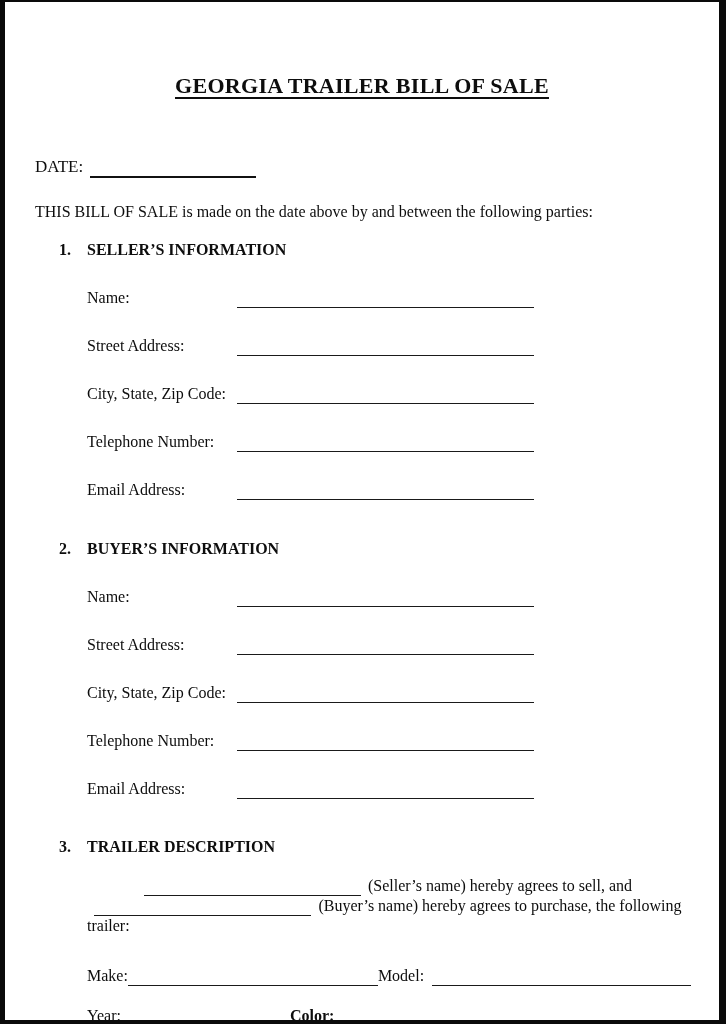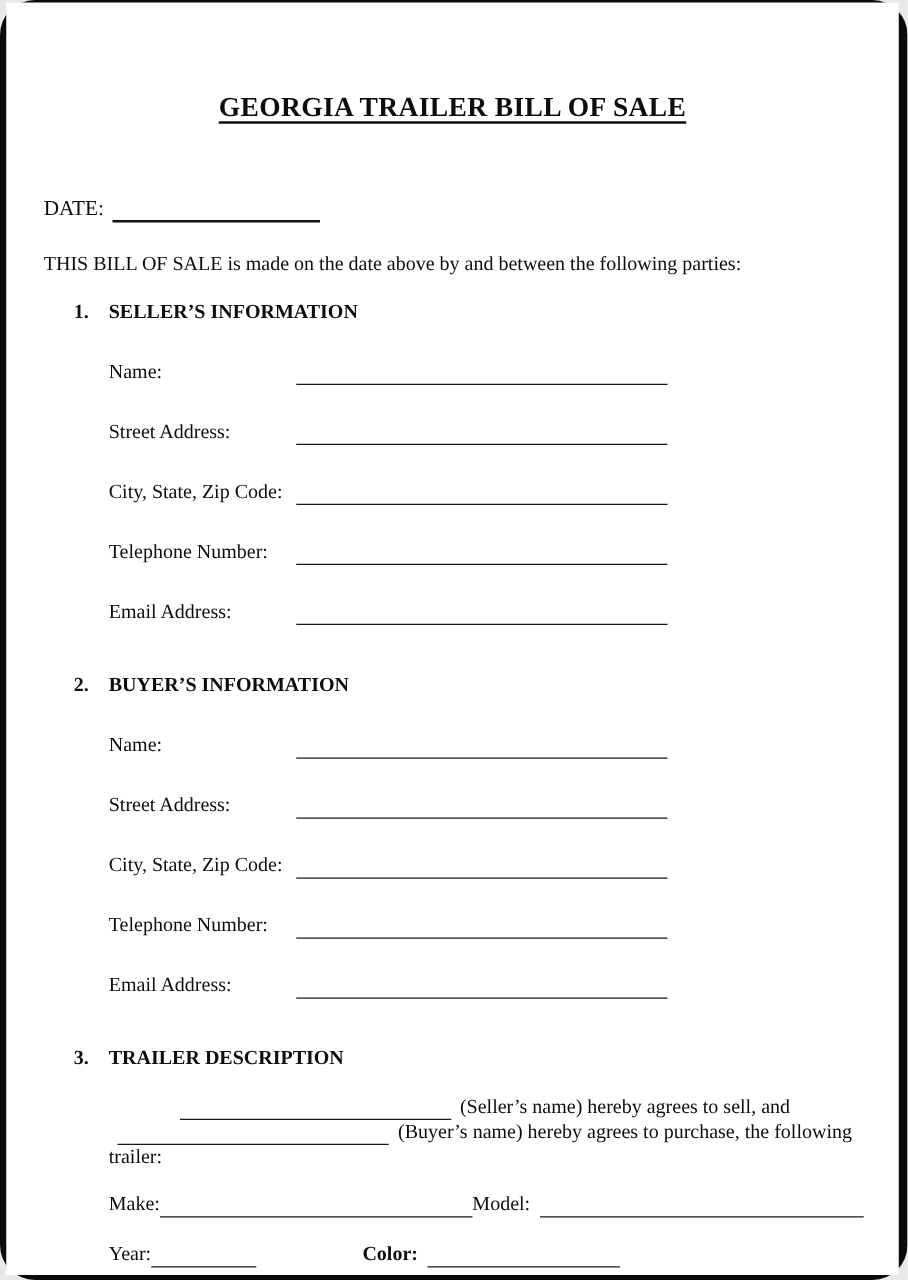--- a/index.html
+++ b/index.html
@@ -3,21 +3,20 @@
 <meta charset="utf-8">
 <style>
   * { margin: 0; padding: 0; box-sizing: border-box; }
   html, body { background: #e8e8e8; }
   body { font-family: "Liberation Serif", "DejaVu Serif", serif; color: #0d0d0d; }
 
   .frame {
     width: 726px; height: 1024px;
     background: #0a0a0a;
     padding: 2px 7px 4px 5px;
-    border-radius: 28px;
   }
   .page {
     width: 100%; height: 100%;
     background: #ffffff;
     padding: 0 30px;
     overflow: hidden;
     font-size: 16px; line-height: 20px;
   }
 
   .doc-title {
@@ -68,21 +67,21 @@
   .agreement { margin-left: 52px; margin-top: 19px; }
   .agreement .line { display: flex; height: 20px; justify-content: center; }
   .blank {
     width: 217px; height: 20px;
     border-bottom: 1.6px solid #1a1a1a;
     margin-right: 7px;
     flex: none;
   }
 
   .trailer-row { display: flex; margin-left: 52px; }
-  .make-row  { margin-top: 18px; width: 604px; justify-content: flex-end; }
+  .make-row  { margin-top: 30px; width: 604px; justify-content: flex-end; }
   .year-row  { margin-top: 20px; width: 404px; }
   .vin-row   { margin-top: 19px; width: 382px; flex-direction: column; }
   .trailer-row .lbl { white-space: nowrap; }
   .tline { height: 20px; border-bottom: 1.6px solid #1a1a1a; flex: none; }
   .make-line  { width: 250px; }
   .model-line { flex: 1; margin-left: 8px; }
   .model-lbl  { margin-left: 0; }
   .year-line  { width: 84px; }
   .color-lbl  { margin-left: 85px; font-weight: bold; }
   .color-line { width: 154px; margin-left: 8px; }

